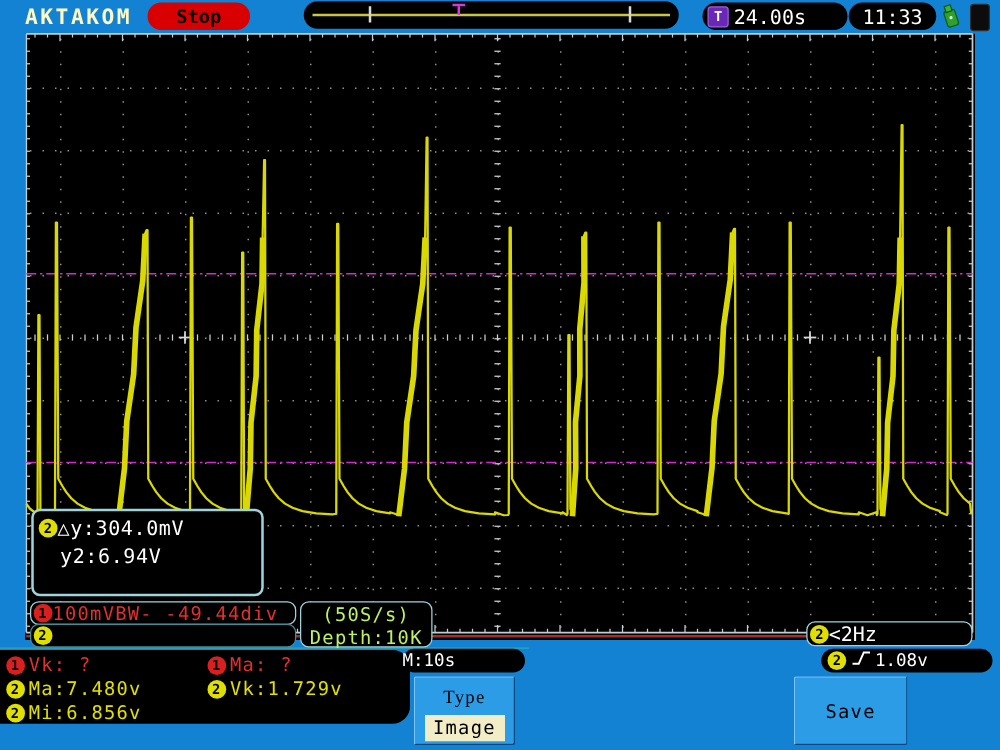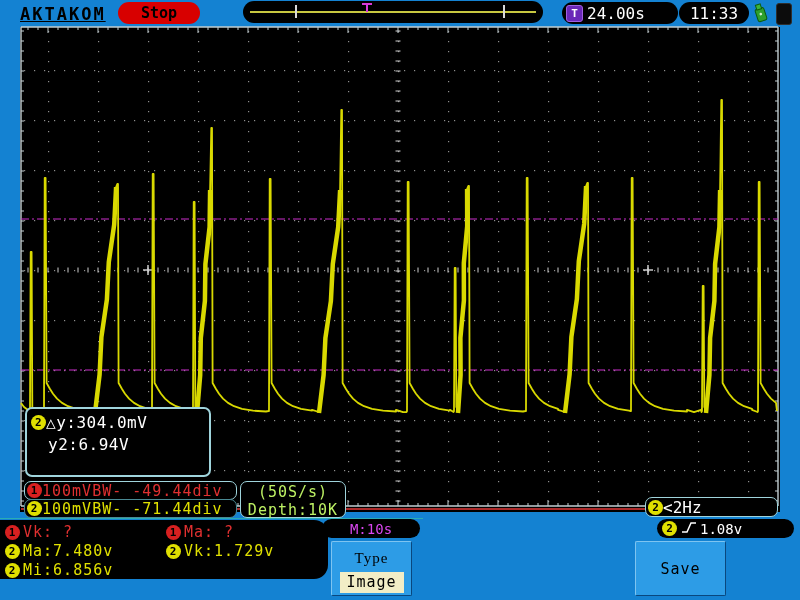--- a/index.html
+++ b/index.html
@@ -2,22 +2,22 @@
 <html><head>
 <meta charset="utf-8">
 <style>
   html,body{margin:0;padding:0;}
   body{width:800px;height:600px;overflow:hidden;background:#1482d2;
        font-family:"DejaVu Sans Mono",monospace;}
   .screen{position:relative;width:800px;height:600px;background:#1482d2;}
 
   
   .topbar{position:absolute;left:0;top:0;width:800px;height:27px;background:#1482d2;}
-  .brand{position:absolute;left:20px;top:4px;color:#000000;font-size:17px;font-weight:bold;
-         letter-spacing:2px;text-decoration:underline;}
+  .brand{position:absolute;left:20px;top:4px;color:#fef9c3;font-size:17px;font-weight:bold;
+         letter-spacing:2px;}
   .pill{position:absolute;height:22px;top:2px;border-radius:11px;background:#000;
         color:#fff;font-size:16px;display:flex;align-items:center;}
   .stop-pill{left:118px;width:82px;background:#d80000;color:#000;font-weight:bold;
              font-size:15px;justify-content:center;}
   .mem-bar{position:absolute;left:243px;top:1px;width:300px;height:22px;border-radius:11px;
            background:#000;}
   .mem-line{position:absolute;left:7px;top:10px;width:286px;height:2px;background:#c8c840;}
   .mem-bracket{position:absolute;top:4px;width:2px;height:13px;background:#d8d8d8;}
   .t-marker{position:absolute;top:2px;width:10px;height:9px;}
   .t-marker .bar{position:absolute;left:0;top:0;width:10px;height:2px;background:#d838d8;}
@@ -58,22 +58,22 @@
   
   .footer{position:absolute;left:0;top:512px;width:800px;height:88px;background:#1482d2;}
   .teal-line{position:absolute;left:0;top:6px;width:423px;height:1px;background:#2aacb4;}
   .meas-panel{position:absolute;left:0;top:8px;width:328px;height:59px;background:#000;
               border-radius:0 14px 14px 0;font-size:15px;letter-spacing:1px;}
   .meas-cell{position:absolute;display:flex;align-items:center;height:16px;}
   .meas-red{color:#e03030;}
   .meas-yellow{color:#e0e000;}
   .meas-cell .badge{margin-right:3px;}
   .m-pill{position:absolute;left:322px;top:7px;width:98px;height:19px;border-radius:10px;
-          background:#000;color:#d946ef;font-size:14px;display:flex;align-items:center;
-          justify-content:center;}
+          background:#000;color:#ffffff;font-size:14px;display:flex;align-items:center;
+          }
   .trig-pill{position:absolute;left:657px;top:7px;width:137px;height:19px;border-radius:10px;
           background:#000;color:#fff;font-size:14px;display:flex;align-items:center;padding-left:5px;
           box-sizing:border-box;}
   .trig-pill .badge{margin-right:4px;}
   .edge-icon{margin-right:3px;}
   .softkey{position:absolute;top:29px;height:55px;background:#2d9ce6;border:1px solid #0a477e;
            border-top-color:#7ec4f0;border-left-color:#7ec4f0;border-radius:2px;color:#000;
            font-size:15px;font-family:"DejaVu Sans Mono",monospace;letter-spacing:1px;
            box-sizing:border-box;padding:0;}
   .type-btn{left:331px;width:81px;}
@@ -1924,21 +1924,20 @@
       <span>y2:6.94V</span>
     </div>
   </div>
 
   <div class="overlay ch-box ch1-box">
     <span class="badge badge-1">1</span>
     <span>100mVBW- -49.44div</span>
   </div>
   <div class="overlay ch-box ch2-box">
     <span class="badge badge-2">2</span>
-    <span>100mVBW- -71.44div</span>
   </div>
   <div class="overlay acq-box">
     <div>(50S/s)</div>
     <div>Depth:10K</div>
   </div>
   <div class="overlay freq-box">
     <span class="badge badge-2">2</span>
     <span>&lt;2Hz</span>
   </div>
 

